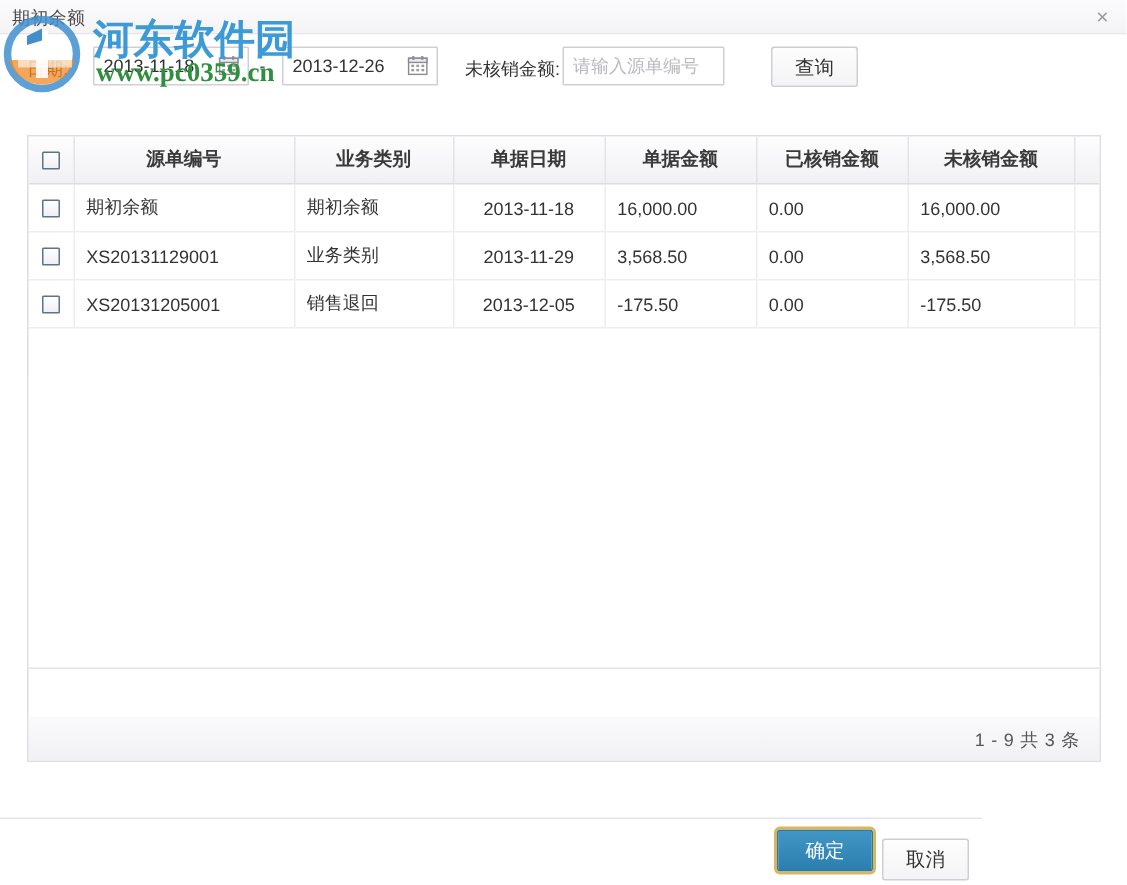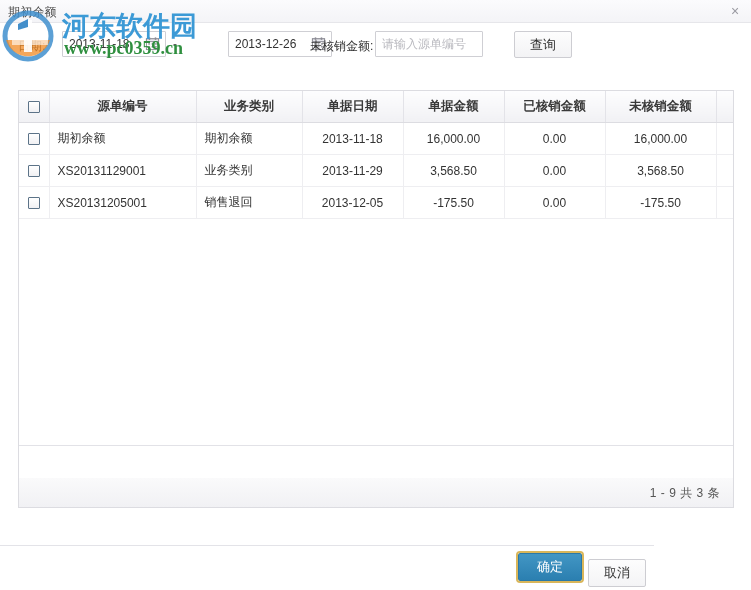--- a/index.html
+++ b/index.html
@@ -229,21 +229,21 @@
     color: #333;
     padding: 0 8px;
     white-space: nowrap;
     overflow: hidden;
     text-overflow: ellipsis;
   }
   table.grid td.cb-cell, table.grid th.cb-cell {
     padding: 0;
     text-align: center;
   }
-  td.num { text-align: center; }
+  td.num { text-align: left; }
   td.ctr { text-align: center; }
   td.lft { text-align: left; }
 
   .cb {
     display: inline-block;
     width: 12px;
     height: 12px;
     border: 1px solid #5c7388;
     background: linear-gradient(to bottom,#ffffff 0%, #f0f0f3 100%);
     box-sizing: border-box;
@@ -356,21 +356,21 @@
         <rect x="7" y="7.6" width="2" height="1.7" fill="#9a9aa3"></rect>
         <rect x="10.6" y="7.6" width="2" height="1.7" fill="#9a9aa3"></rect>
         <rect x="3.4" y="10.6" width="2" height="1.7" fill="#9a9aa3"></rect>
         <rect x="7" y="10.6" width="2" height="1.7" fill="#9a9aa3"></rect>
         <rect x="10.6" y="10.6" width="2" height="1.7" fill="#9a9aa3"></rect>
       </svg>
     </div>
 
     <div class="dash-sep" style="left:173px;">-</div>
 
-    <div class="date-field" style="left:188px;width:104px;margin-left:40px;">
+    <div class="date-field" style="left:188px;width:104px;">
       <input type="text" readonly="" value="2013-12-26" style="">
       <svg class="cal-icon" viewBox="0 0 16 16">
         <rect x="1.5" y="3" width="13" height="11.5" fill="#ffffff" stroke="#8a8a93" stroke-width="1"></rect>
         <rect x="1.5" y="3" width="13" height="3" fill="#e9e9ee" stroke="#8a8a93" stroke-width="1"></rect>
         <rect x="4" y="1.5" width="1.6" height="2.6" fill="#8a8a93"></rect>
         <rect x="10.4" y="1.5" width="1.6" height="2.6" fill="#8a8a93"></rect>
         <rect x="3.4" y="7.6" width="2" height="1.7" fill="#9a9aa3"></rect>
         <rect x="7" y="7.6" width="2" height="1.7" fill="#9a9aa3"></rect>
         <rect x="10.6" y="7.6" width="2" height="1.7" fill="#9a9aa3"></rect>
         <rect x="3.4" y="10.6" width="2" height="1.7" fill="#9a9aa3"></rect>

